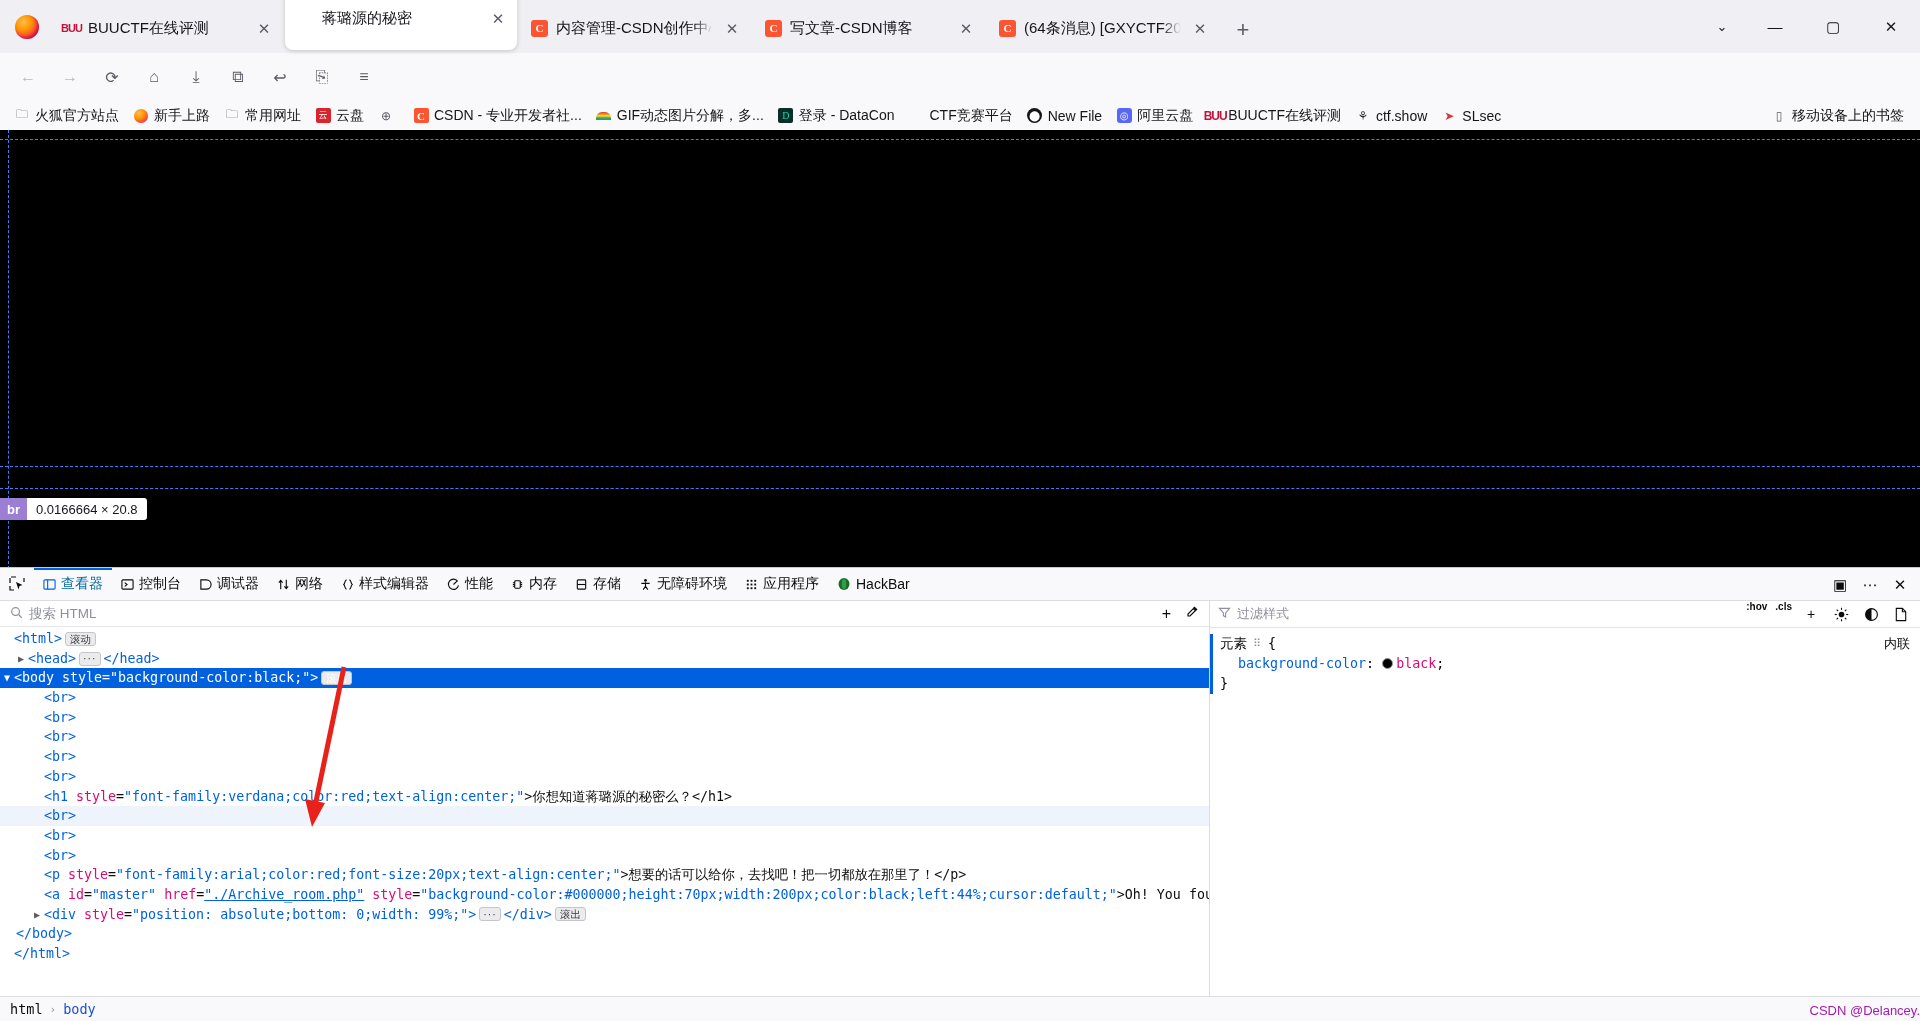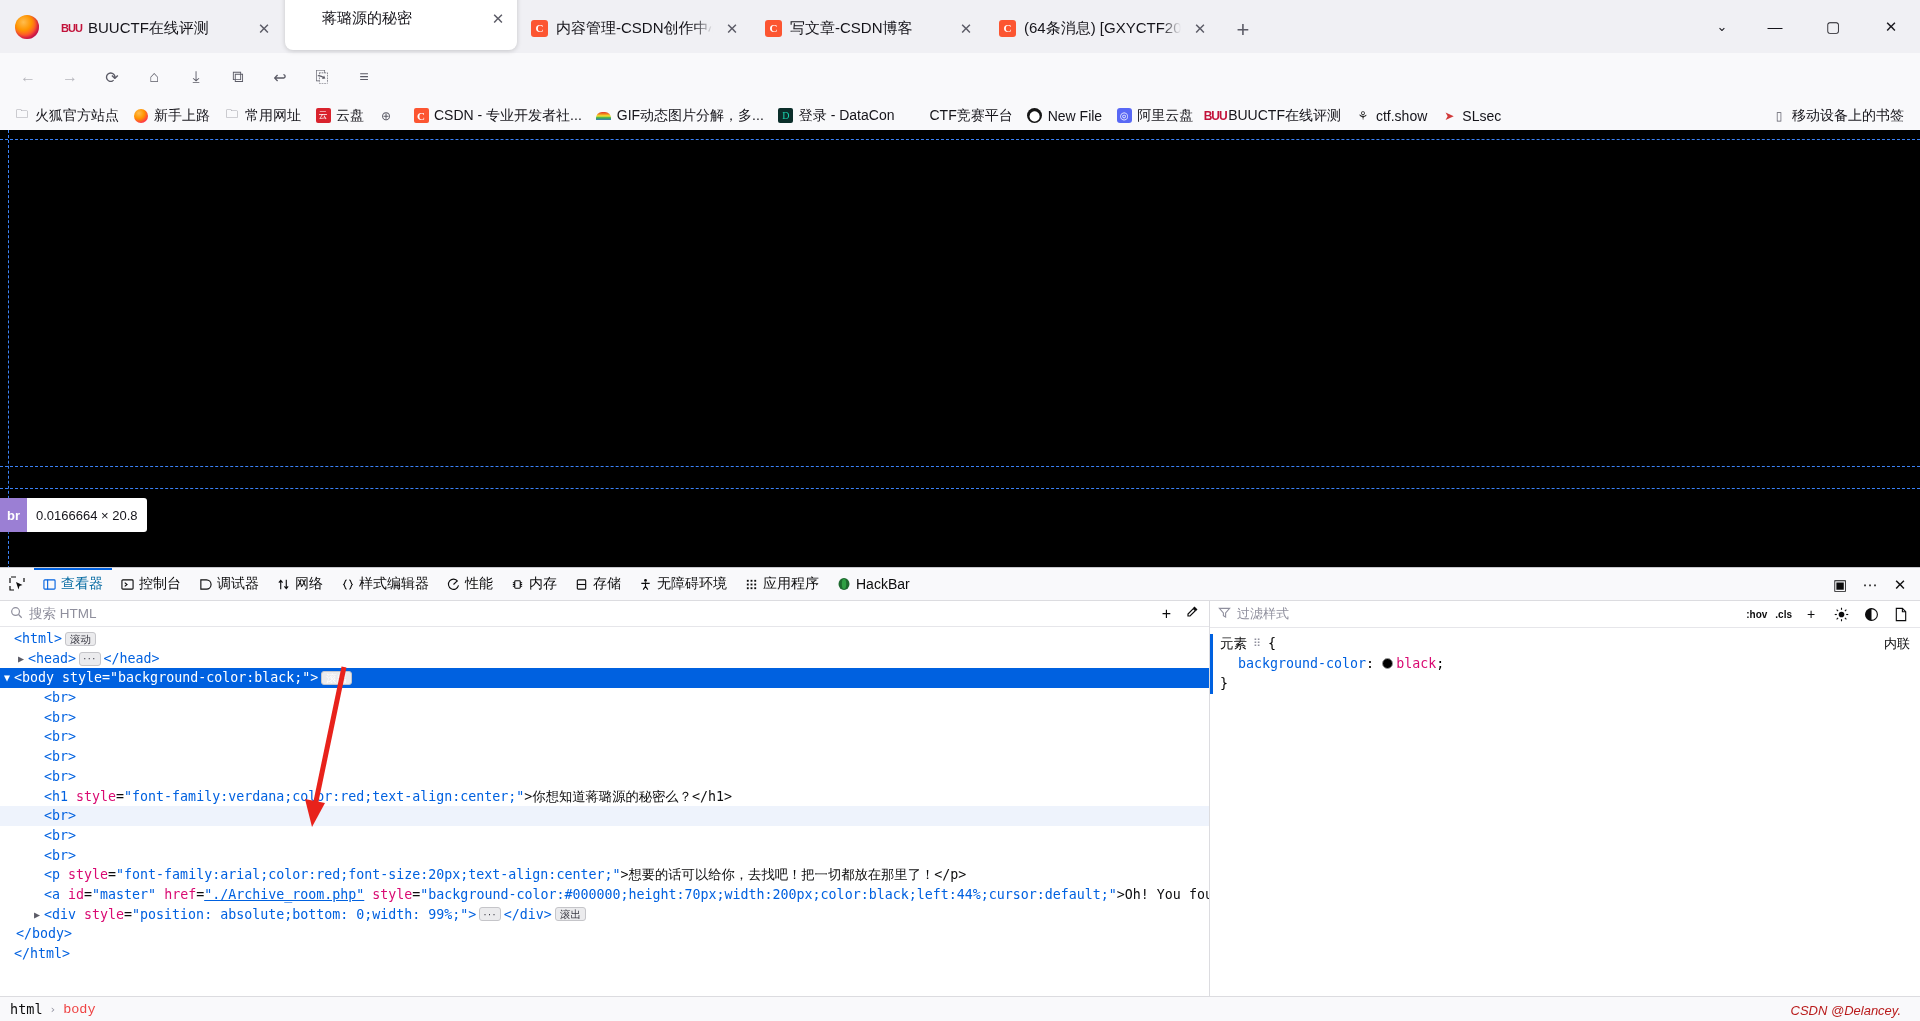--- a/index.html
+++ b/index.html
@@ -126,21 +126,21 @@
   }
   .dash-v { position: absolute; top: 0; bottom: 0; width: 0; border-left: 1px dashed #3b82f6; }
   .dash-h { position: absolute; left: 0; right: 0; height: 0; border-top: 1px dashed #3b82f6; }
   .h1red {
     position: absolute; left: 0; right: 0; top: 160px;
     text-align: center; color: #ff0000; font-weight: bold;
     font-size: 44px; font-family: "DejaVu Sans", sans-serif;
     letter-spacing: 1px;
   }
   .badge-br {
-    position: absolute; left: 0; top: 368px; height: 34px;
+    position: absolute; left: 0; top: 368px; height: 22px;
     display: flex; align-items: stretch; font-size: 13px;
     border-radius: 0 3px 3px 0; overflow: hidden;
     box-shadow: 0 1px 3px rgba(0,0,0,.4);
   }
   .badge-br .bl { background: #9b7fd4; color: #fff; padding: 0 7px; display: flex; align-items: center; font-weight: 600; }
   .badge-br .bv { background: #ffffff; color: #15141a; padding: 0 9px; display: flex; align-items: center; }
 
   
   .devtools { position: absolute; left: 0; right: 0; top: 567px; bottom: 0; background: #ffffff; border-top: 1px solid #c8c8cd; }
   .dt-toolbar {
@@ -185,21 +185,21 @@
 
   .rules { width: 710px; flex: 0 0 710px; display: flex; flex-direction: column; background: #fff; }
   .rules-tabs { height: 28px; display: flex; align-items: stretch; border-bottom: 1px solid #dcdce0; background: #f9f9fb; }
   .rules-tabs .rt {
     display: flex; align-items: center; padding: 0 13px; font-size: 14px; color: #0c0c0d;
   }
   .rules-tabs .rt.sel { color: #0061e0; box-shadow: inset 0 2px 0 #0061e0; }
   .rules-tabs .split { width: 30px; display: flex; align-items: center; justify-content: center; color: #0c0c0d; }
   .rules-tabs .more { margin-left: auto; width: 26px; display: flex; align-items: center; justify-content: center; font-size: 10px; color: #0c0c0d; }
   .rules-filter {
-    height: 27px; display: flex; align-items: center; gap: 8px; padding: 0 8px;
+    height: 27px; display: flex; gap: 8px; padding: 0 8px;
     border-bottom: 1px solid #e6e6ea; font-size: 13px; color: #8f8f9d;
   }
   .rules-filter .fl { flex: 1 1 auto; display:flex; align-items:center; gap:6px; }
   .rules-filter .pseudo { color: #0c0c0d; font-weight: bold; font-size: 10px; }
   .rules-filter .ib { width: 22px; display: flex; align-items: center; justify-content: center; color: #0c0c0d; font-size: 14px; }
   .rule-block { padding: 6px 10px 0 10px; font-family: "DejaVu Sans Mono", monospace; font-size: 13.3px; line-height: 20px; position: relative; }
   .rule-head { display: flex; align-items: center; }
   .rule-head .sel-name { color: #0c0c0d; font-family: "Liberation Sans", sans-serif; font-size: 13.5px; }
   .rule-head .grip { color: #8f8f9d; margin: 0 6px; letter-spacing: 1px; font-size: 11px; }
   .rule-head .inline-src { margin-left: auto; color: #0c0c0d; font-family: "Liberation Sans", sans-serif; font-size: 13px; }
@@ -209,25 +209,24 @@
   .swatch { display: inline-block; width: 11px; height: 11px; border-radius: 50%; background: #000; border: 1px solid #999; vertical-align: -1px; margin-right: 3px; }
   .rule-bar { position: absolute; left: 0; top: 6px; bottom: 0; width: 3px; background: #0061e0; }
 
   .statusbar {
     position: absolute; left: 0; right: 0; bottom: 0; height: 25px;
     background: #f9f9fb; border-top: 1px solid #dcdce0;
     display: flex; align-items: center; gap: 7px; padding: 0 10px;
     font-size: 13.5px; color: #0c0c0d; font-family: "DejaVu Sans Mono", monospace;
   }
   .statusbar .crumb-sep { color: #8f8f9d; font-size: 11px; }
-  .statusbar .crumb.sel { color: #ef4444; font-family: Liberation Mono, monospace; }
+  .statusbar .crumb.sel { color: #1d4ed8; }
   .wm-csdn {
-    position: absolute; right: 19px; bottom: 3px; font-size: 13px; color: #b91c1c;
+    position: absolute; right: 0; bottom: 3px; font-size: 13px; color: #a21caf;
     font-family: "Liberation Sans", sans-serif;
-    font-style: italic;
   }
   .arrow-anno { position: absolute; pointer-events: none; }
 </style>
 </head>
 <body>
 
 <div id="app">
 
   <div class="tabstrip">
     <div class="fox-logo">

